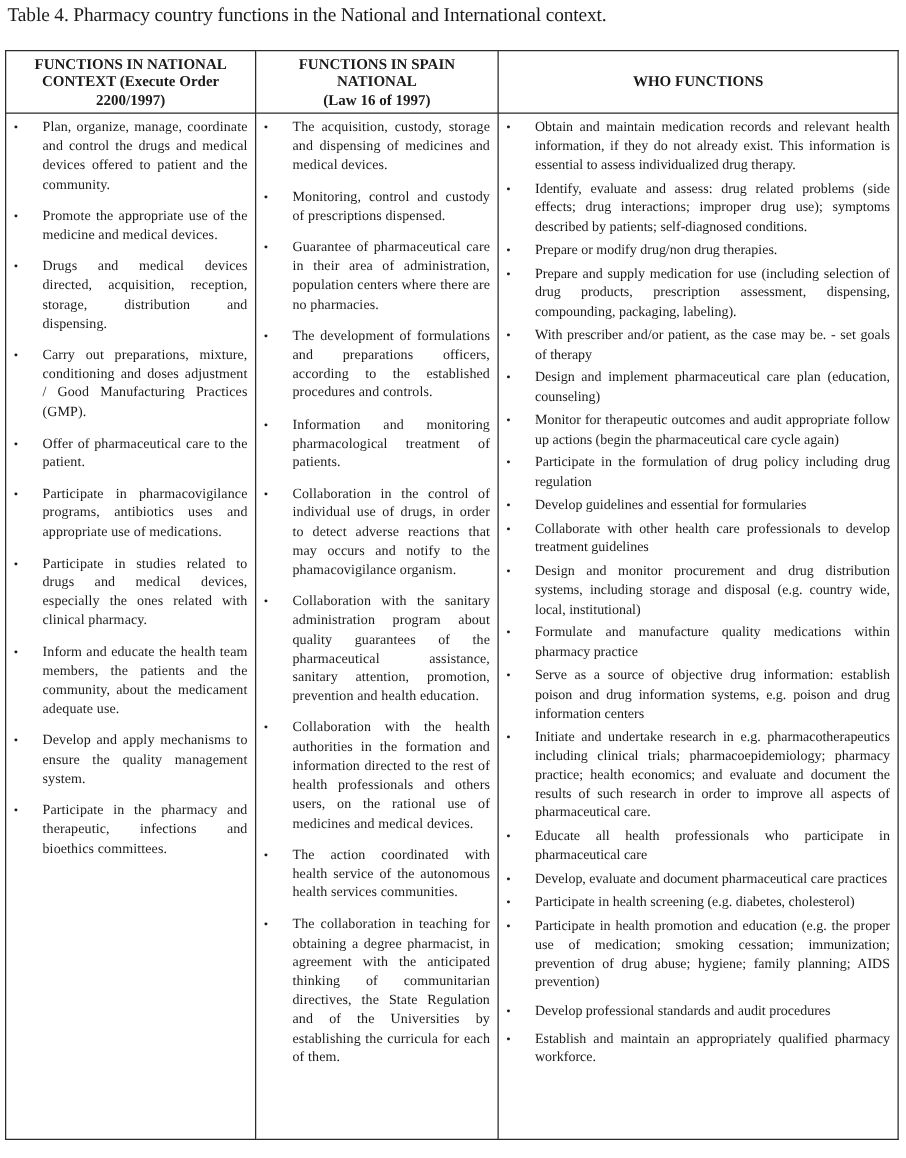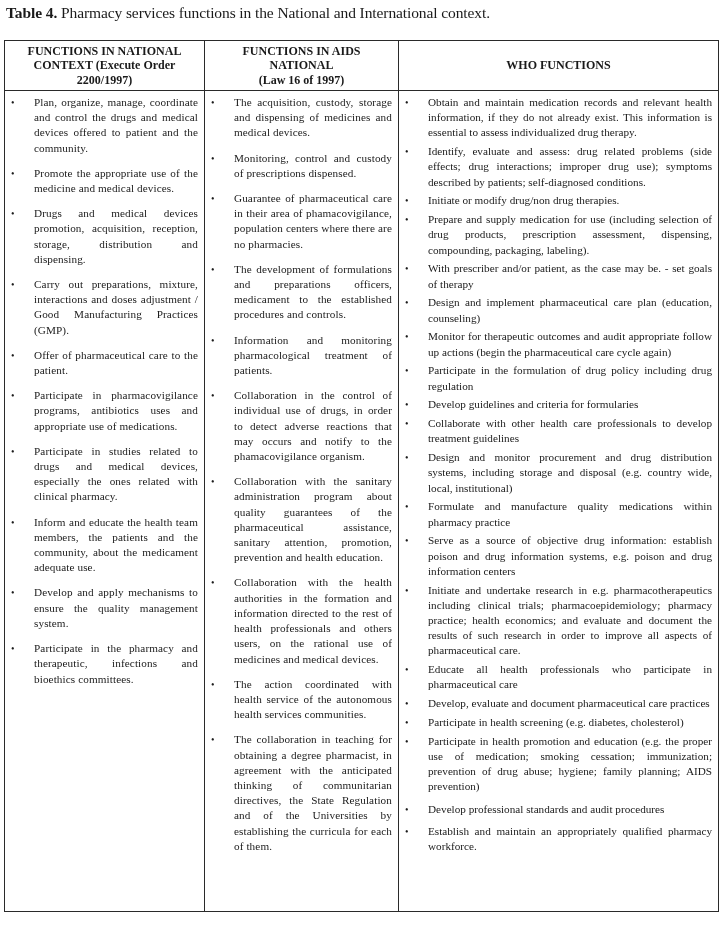--- a/index.html
+++ b/index.html
@@ -6,21 +6,21 @@
   body {
     width: 725px; height: 926px; position: relative; overflow: hidden;
     font-family: "DejaVu Serif", "Liberation Serif", serif;
     color: #1a1a1a;
   }
   .title {
     position: absolute; left: 6px; top: 4px;
     font-family: "Liberation Serif", serif;
     font-size: 15.5px; letter-spacing: -0.1px;
   }
-  .title b { font-weight: bold; margin-top: 12px; }
+  .title b { font-weight: normal; margin-top: 12px; }
   table.t {
     position: absolute; left: 4px; top: 40px;
     width: 714px; height: 872px;
     border-collapse: collapse;
     table-layout: fixed;
     font-family: "Liberation Serif", serif;
   }
   table.t th, table.t td {
     border: 1.3px solid #2a2a2a;
     vertical-align: top;
@@ -49,87 +49,87 @@
     font-size: 10px;
   }
   .c1 li, .c2 li { margin-bottom: 10px; letter-spacing: 0.1px; }
   .c3 li { margin-bottom: 3.6px; padding-left: 31px; }
   .c3 li.gap { margin-bottom: 7px; }
 </style>
 </head>
 <body>
 
 <div class="title">
-  <b>Table 4.</b><span> Pharmacy services functions in the National and International context.</span>
+  <b>Table 4.</b><span> Pharmacy country functions in the National and International context.</span>
 </div>
 
 <table class="t">
   <colgroup>
     <col style="width:200px">
     <col style="width:194px">
     <col style="width:320px">
   </colgroup>
   <thead>
     <tr>
       <th>
         <div>FUNCTIONS IN NATIONAL</div>
         <div>CONTEXT (Execute Order</div>
         <div>2200/1997)</div>
       </th>
       <th>
-        <div>FUNCTIONS IN AIDS</div>
+        <div>FUNCTIONS IN SPAIN</div>
         <div>NATIONAL</div>
         <div>(Law 16 of 1997)</div>
       </th>
       <th>
         <div>WHO FUNCTIONS</div>
       </th>
     </tr>
   </thead>
   <tbody>
     <tr>
       <td>
         <ul class="bl c1" id="list-national">
             <li><span class="dot">•</span><span>Plan, organize, manage, coordinate and control the drugs and medical devices offered to patient and the community.</span></li>
             <li><span class="dot">•</span><span>Promote the appropriate use of the medicine and medical devices.</span></li>
-            <li><span class="dot">•</span><span>Drugs and medical devices promotion, acquisition, reception, storage, distribution and dispensing.</span></li>
-            <li><span class="dot">•</span><span>Carry out preparations, mixture, interactions and doses adjustment / Good Manufacturing Practices (GMP).</span></li>
+            <li><span class="dot">•</span><span>Drugs and medical devices directed, acquisition, reception, storage, distribution and dispensing.</span></li>
+            <li><span class="dot">•</span><span>Carry out preparations, mixture, conditioning and doses adjustment / Good Manufacturing Practices (GMP).</span></li>
             <li><span class="dot">•</span><span>Offer of pharmaceutical care to the patient.</span></li>
             <li><span class="dot">•</span><span>Participate in pharmacovigilance programs, antibiotics uses and appropriate use of medications.</span></li>
             <li><span class="dot">•</span><span>Participate in studies related to drugs and medical devices, especially the ones related with clinical pharmacy.</span></li>
             <li><span class="dot">•</span><span>Inform and educate the health team members, the patients and the community, about the medicament adequate use.</span></li>
             <li><span class="dot">•</span><span>Develop and apply mechanisms to ensure the quality management system.</span></li>
             <li><span class="dot">•</span><span>Participate in the pharmacy and therapeutic, infections and bioethics committees.</span></li>
           </ul>
       </td>
       <td>
         <ul class="bl c2" id="list-spain">
             <li><span class="dot">•</span><span>The acquisition, custody, storage and dispensing of medicines and medical devices.</span></li>
             <li><span class="dot">•</span><span>Monitoring, control and custody of prescriptions dispensed.</span></li>
-            <li><span class="dot">•</span><span>Guarantee of pharmaceutical care in their area of phamacovigilance, population centers where there are no pharmacies.</span></li>
-            <li><span class="dot">•</span><span>The development of formulations and preparations officers, medicament to the established procedures and controls.</span></li>
+            <li><span class="dot">•</span><span>Guarantee of pharmaceutical care in their area of administration, population centers where there are no pharmacies.</span></li>
+            <li><span class="dot">•</span><span>The development of formulations and preparations officers, according to the established procedures and controls.</span></li>
             <li><span class="dot">•</span><span>Information and monitoring pharmacological treatment of patients.</span></li>
             <li><span class="dot">•</span><span>Collaboration in the control of individual use of drugs, in order to detect adverse reactions that may occurs and notify to the phamacovigilance organism.</span></li>
             <li><span class="dot">•</span><span>Collaboration with the sanitary administration program about quality guarantees of the pharmaceutical assistance, sanitary attention, promotion, prevention and health education.</span></li>
             <li><span class="dot">•</span><span>Collaboration with the health authorities in the formation and information directed to the rest of health professionals and others users, on the rational use of medicines and medical devices.</span></li>
             <li><span class="dot">•</span><span>The action coordinated with health service of the autonomous health services communities.</span></li>
             <li><span class="dot">•</span><span>The collaboration in teaching for obtaining a degree pharmacist, in agreement with the anticipated thinking of communitarian directives, the State Regulation and of the Universities by establishing the curricula for each of them.</span></li>
           </ul>
       </td>
       <td>
         <ul class="bl c3" id="list-who">
             <li><span class="dot">•</span><span>Obtain and maintain medication records and relevant health information, if they do not already exist. This information is essential to assess individualized drug therapy.</span></li>
             <li><span class="dot">•</span><span>Identify, evaluate and assess: drug related problems (side effects; drug interactions; improper drug use); symptoms described by patients; self-diagnosed conditions.</span></li>
-            <li><span class="dot">•</span><span>Initiate or modify drug/non drug therapies.</span></li>
+            <li><span class="dot">•</span><span>Prepare or modify drug/non drug therapies.</span></li>
             <li><span class="dot">•</span><span>Prepare and supply medication for use (including selection of drug products, prescription assessment, dispensing, compounding, packaging, labeling).</span></li>
             <li><span class="dot">•</span><span>With prescriber and/or patient, as the case may be. - set goals of therapy</span></li>
             <li><span class="dot">•</span><span>Design and implement pharmaceutical care plan (education, counseling)</span></li>
             <li><span class="dot">•</span><span>Monitor for therapeutic outcomes and audit appropriate follow up actions (begin the pharmaceutical care cycle again)</span></li>
             <li><span class="dot">•</span><span>Participate in the formulation of drug policy including drug regulation</span></li>
-            <li><span class="dot">•</span><span>Develop guidelines and criteria for formularies</span></li>
+            <li><span class="dot">•</span><span>Develop guidelines and essential for formularies</span></li>
             <li><span class="dot">•</span><span>Collaborate with other health care professionals to develop treatment guidelines</span></li>
             <li><span class="dot">•</span><span>Design and monitor procurement and drug distribution systems, including storage and disposal (e.g. country wide, local, institutional)</span></li>
             <li><span class="dot">•</span><span>Formulate and manufacture quality medications within pharmacy practice</span></li>
             <li><span class="dot">•</span><span>Serve as a source of objective drug information: establish poison and drug information systems, e.g. poison and drug information centers</span></li>
             <li><span class="dot">•</span><span>Initiate and undertake research in e.g. pharmacotherapeutics including clinical trials; pharmacoepidemiology; pharmacy practice; health economics; and evaluate and document the results of such research in order to improve all aspects of pharmaceutical care.</span></li>
             <li><span class="dot">•</span><span>Educate all health professionals who participate in pharmaceutical care</span></li>
             <li><span class="dot">•</span><span>Develop, evaluate and document pharmaceutical care practices</span></li>
             <li><span class="dot">•</span><span>Participate in health screening (e.g. diabetes, cholesterol)</span></li>
             <li class="gap"><span class="dot">•</span><span>Participate in health promotion and education (e.g. the proper use of medication; smoking cessation; immunization; prevention of drug abuse; hygiene; family planning; AIDS prevention)</span></li>
             <li class="gap"><span class="dot">•</span><span>Develop professional standards and audit procedures</span></li>

